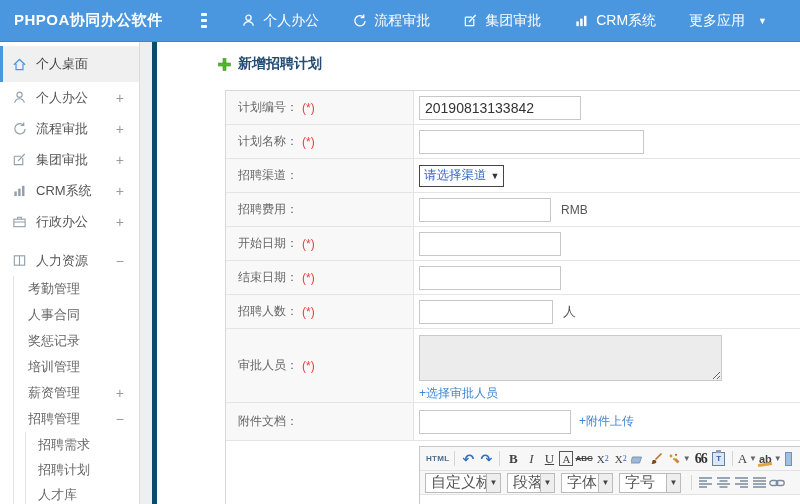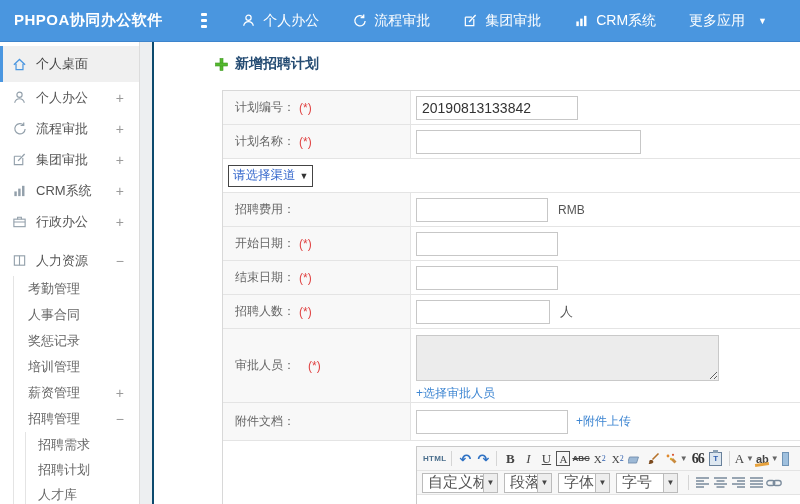--- a/index.html
+++ b/index.html
@@ -27,41 +27,41 @@
   .l1.active { height:36px; background:#f0f0f0; border-left:3px solid #4a96e0; padding-left:8px; color:#444; }
   .l1.active .ic { color:#4a96e0; }
   .group-hr { margin-top:8px; }
   .guide { margin-left:13px; border-left:1px solid #e4e4e4; }
   .l2 { height:26px; padding-left:14px; color:#666; }
   .guide2 { margin-left:11px; border-left:1px solid #e4e4e4; }
   .l3 { height:25px; padding-left:12px; color:#666; }
 
   
   .main { position:absolute; top:42px; left:152px; right:0; bottom:0; background:#fff;
-          border-left:2px solid #0c4a6e; overflow:hidden; padding-top:12px; }
+          border-left:5px solid #0c4a6e; overflow:hidden; padding-top:12px; }
   .title-row { display:flex; align-items:center; gap:7px; margin-left:61px; height:20px; }
   .title-text { font-size:14px; font-weight:bold; color:#254c73; }
 
   
   .ftable { margin:16px 0 0 68px; width:620px; border:1px solid #d8d8d8; }
   .frow { display:flex; border-bottom:1px solid #e4e4e4; }
   .lab { width:188px; flex:0 0 188px; background:#f8f8f8; border-right:1px solid #e4e4e4;
          display:flex; align-items:center; padding-left:12px; font-size:12px; color:#666; }
   .req { color:#e04343; margin-left:4px; }
   .val { flex:1; display:flex; align-items:center; padding-left:5px; background:#fff; font-size:12px; color:#555; }
   .h34 { height:34px; }
   .txt { height:24px; border:1px solid #c7c7c7; background:#fff; padding:2px 5px; font-size:14px; color:#333;
          font-family:"Liberation Sans","DejaVu Sans",sans-serif; }
   .suffix { margin-left:10px; color:#555; }
   .channel-select { height:22px; border:1px solid #444; background:#fff; display:inline-flex; align-items:center;
                     padding:0 4px; cursor:pointer; }
   .channel-select .sel-txt { color:#3366cc; font-size:12.5px; }
   .channel-select .sel-arrow { font-size:9px; color:#333; margin-left:4px; }
   .row-approver { height:74px; }
-  .row-approver .lab { align-items:center;gap:9px; }
+  .row-approver .lab { align-items:center; }
   .row-approver .val { flex-direction:column; align-items:flex-start; justify-content:flex-start; padding-top:6px; }
   .approver-box { width:303px; height:46px; background:#ececec; border:1px solid #c9c9c9; resize:both; font-size:13px; }
   .blink { color:#3e86d2; font-size:12px; text-decoration:none; margin-top:4px; cursor:pointer; }
   .row-attach { height:38px; }
   .row-editor { height:200px; align-items:flex-start; }
   .row-editor .val { align-items:flex-start; padding-top:5px; }
 
   
   .editor { width:400px; border:1px solid #c9c9c9; background:#fff; }
   .tb { display:flex; align-items:center; height:24px; background:#f7f7f7; border-bottom:1px solid #e3e3e3;
@@ -286,20 +286,23 @@
         <div class="lab">
           <span>计划名称：</span>
           <span class="req">(*)</span>
         </div>
         <div class="val">
           <input class="txt" style="width: 225px;" value="">
         </div>
       </div>
 
       <div class="frow h34">
+        <div class="lab">
+          <span>招聘渠道：</span>
+        </div>
         <div class="val">
           <div class="channel-select">
             <span class="sel-txt">请选择渠道</span>
             <span class="sel-arrow">▼</span>
           </div>
         </div>
       </div>
 
       <div class="frow h34">
         <div class="lab">

